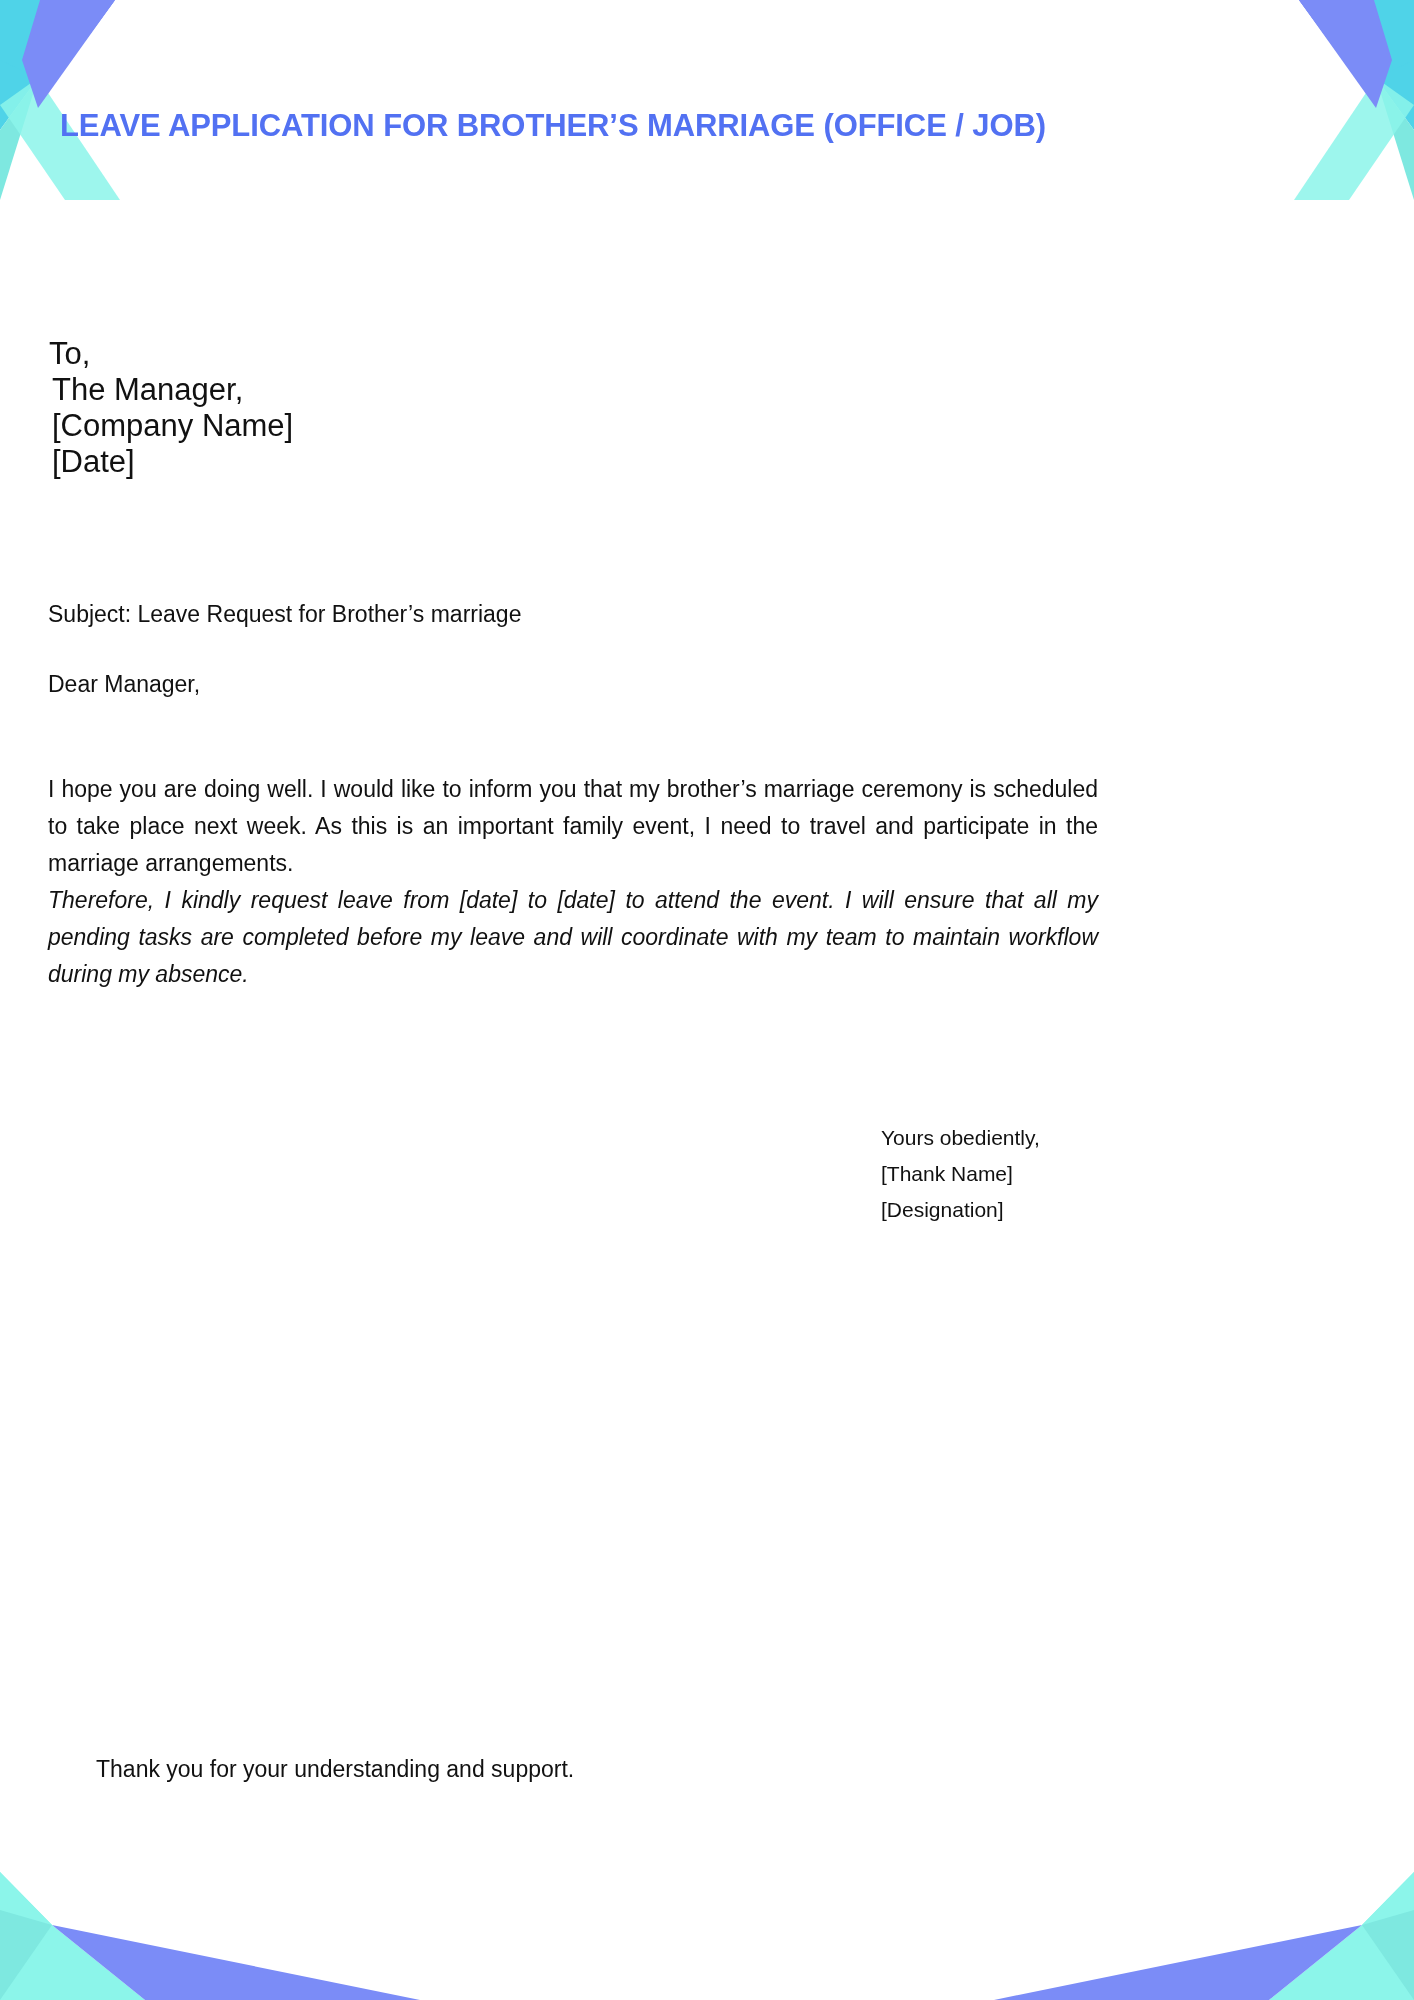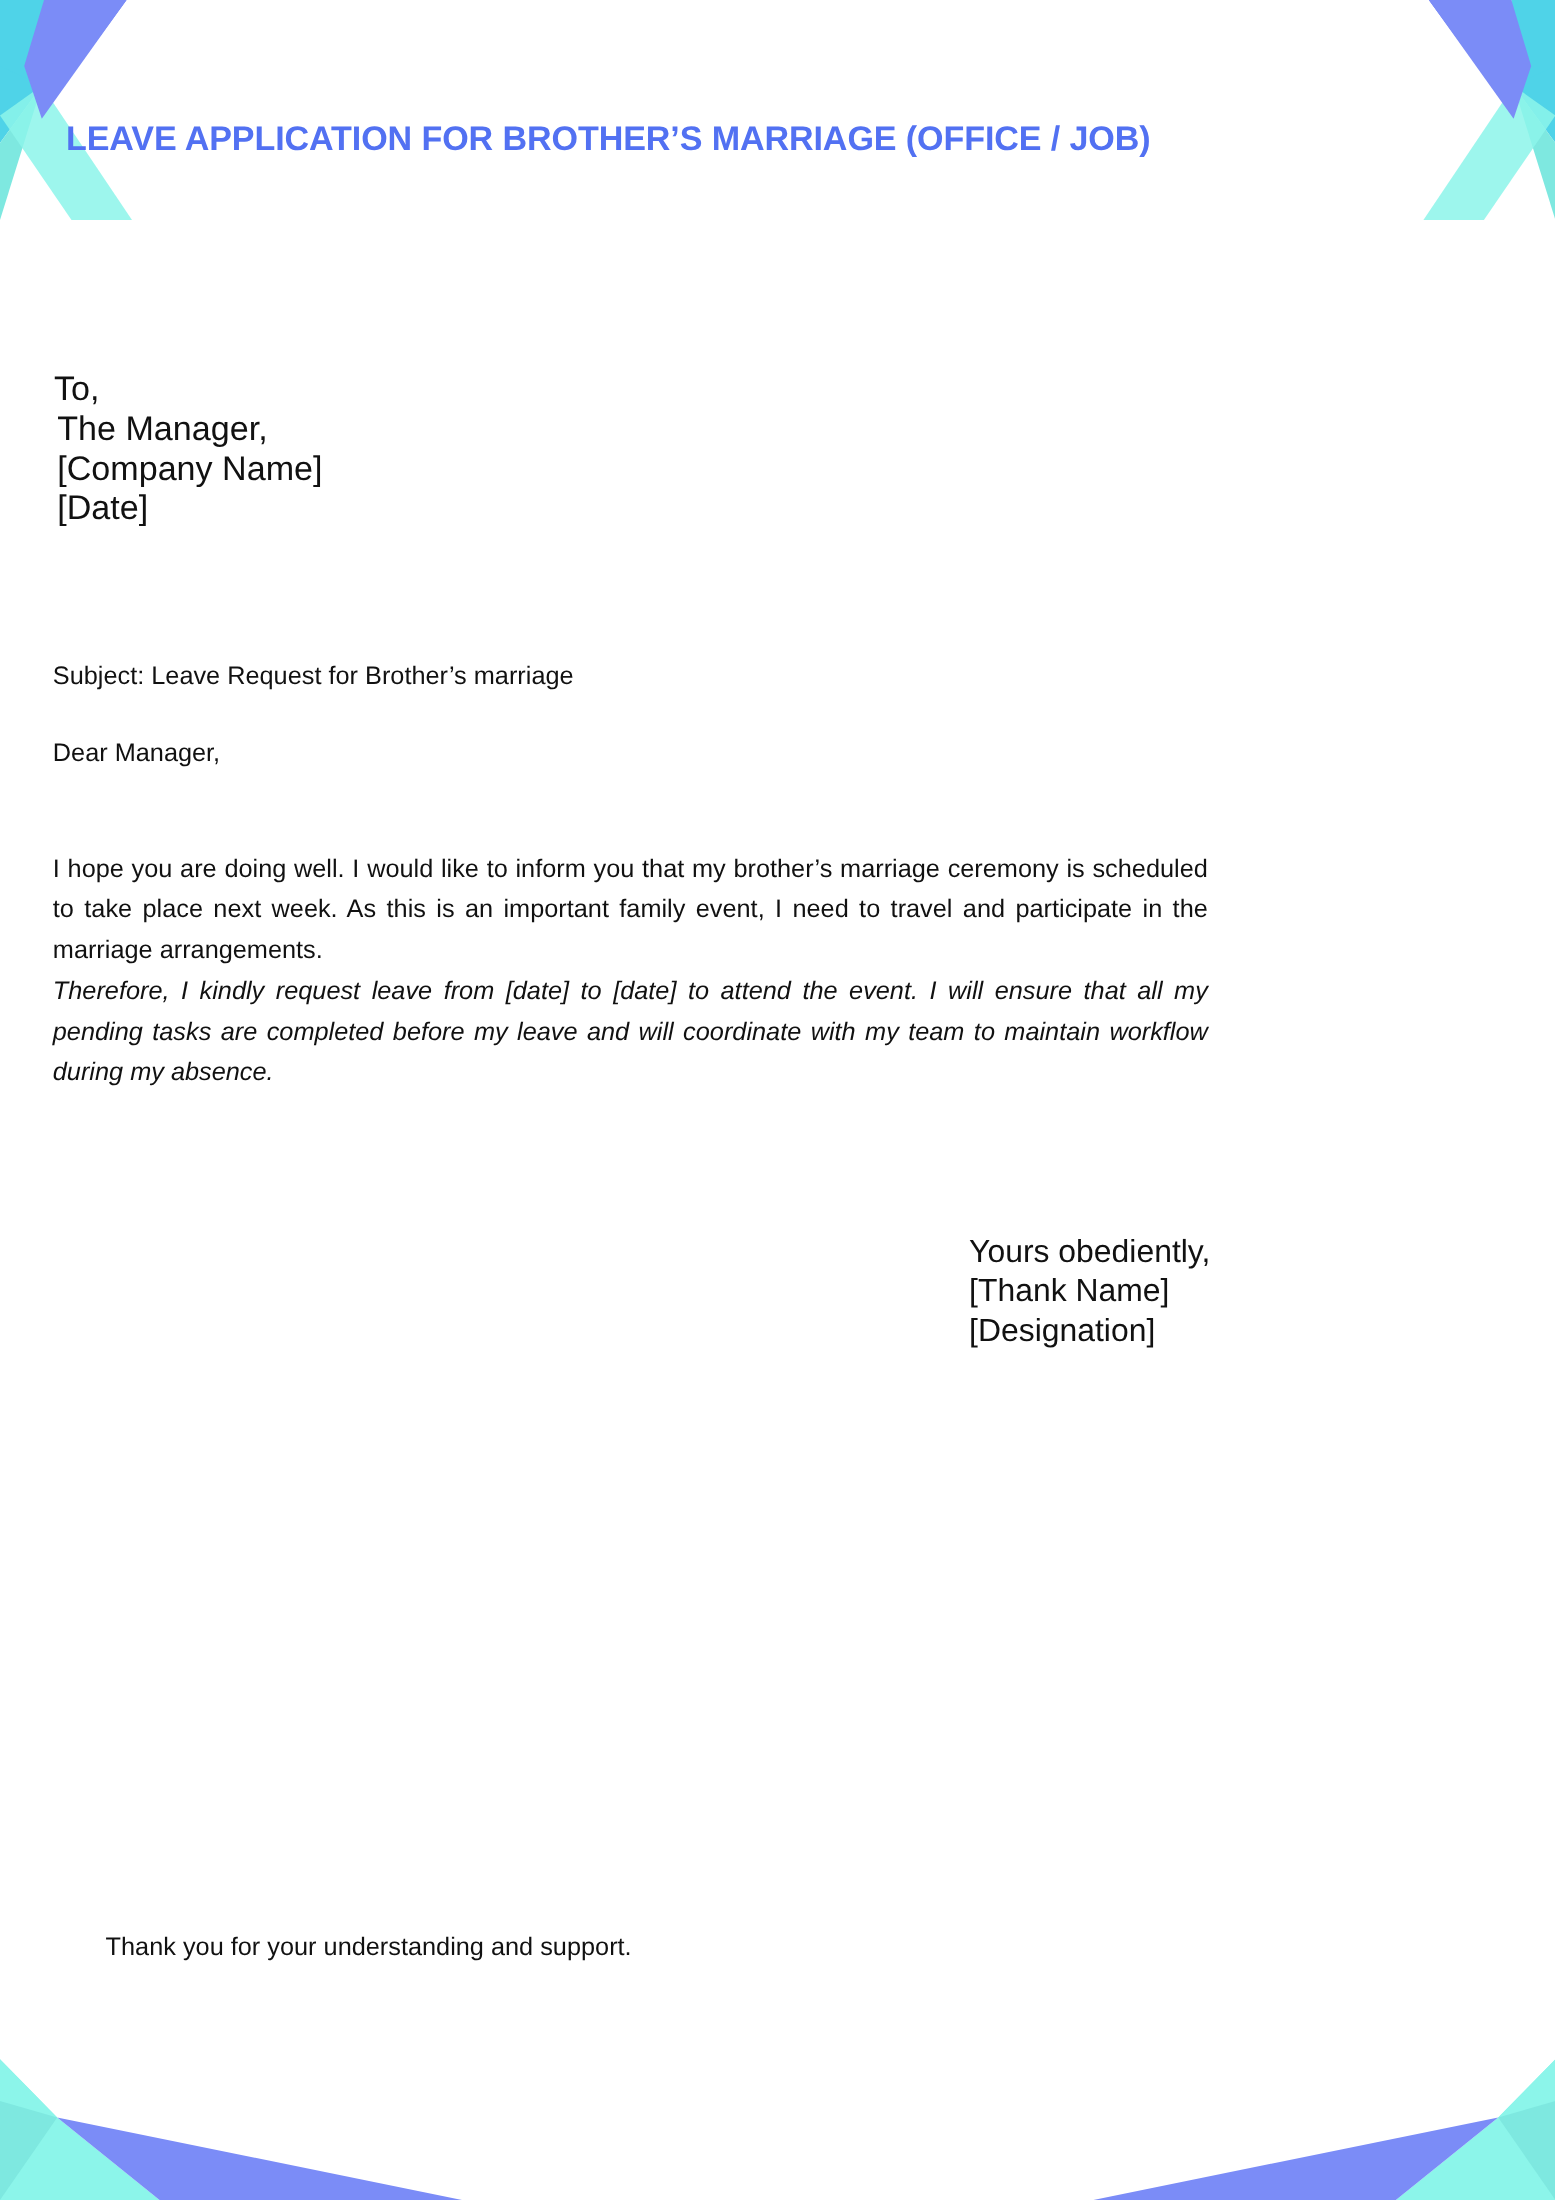--- a/index.html
+++ b/index.html
@@ -107,21 +107,21 @@
     font-size: 23px;
     line-height: 32px;
     color: #111111;
     text-align: center;
   }
 
   .signature-block {
     position: absolute;
     left: 881px;
     top: 1120px;
-    font-size: 29px;
+    font-size: 21px;
     line-height: 36px;
     color: #111111;
   }
   .signature-block div { white-space: pre; }
 </style>
 </head>
 <body>
 
 <div class="page">
 

